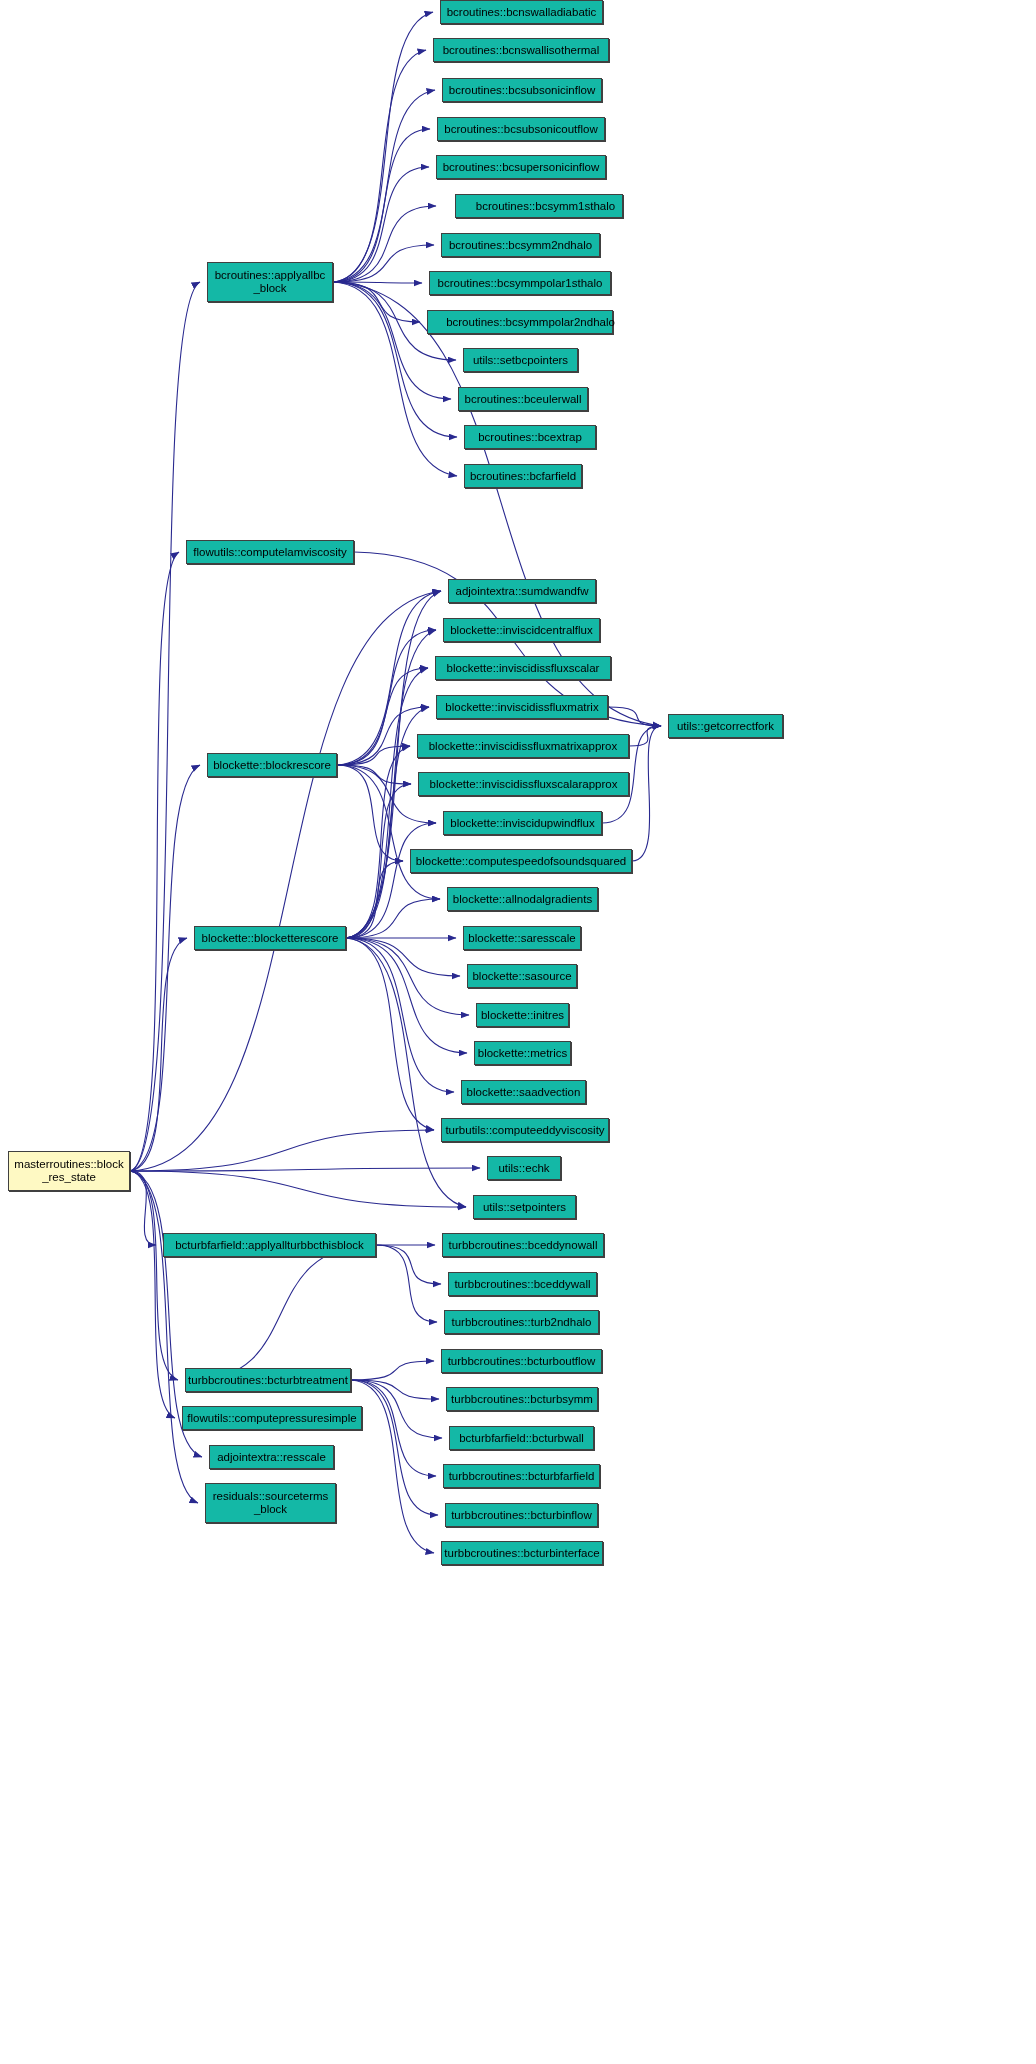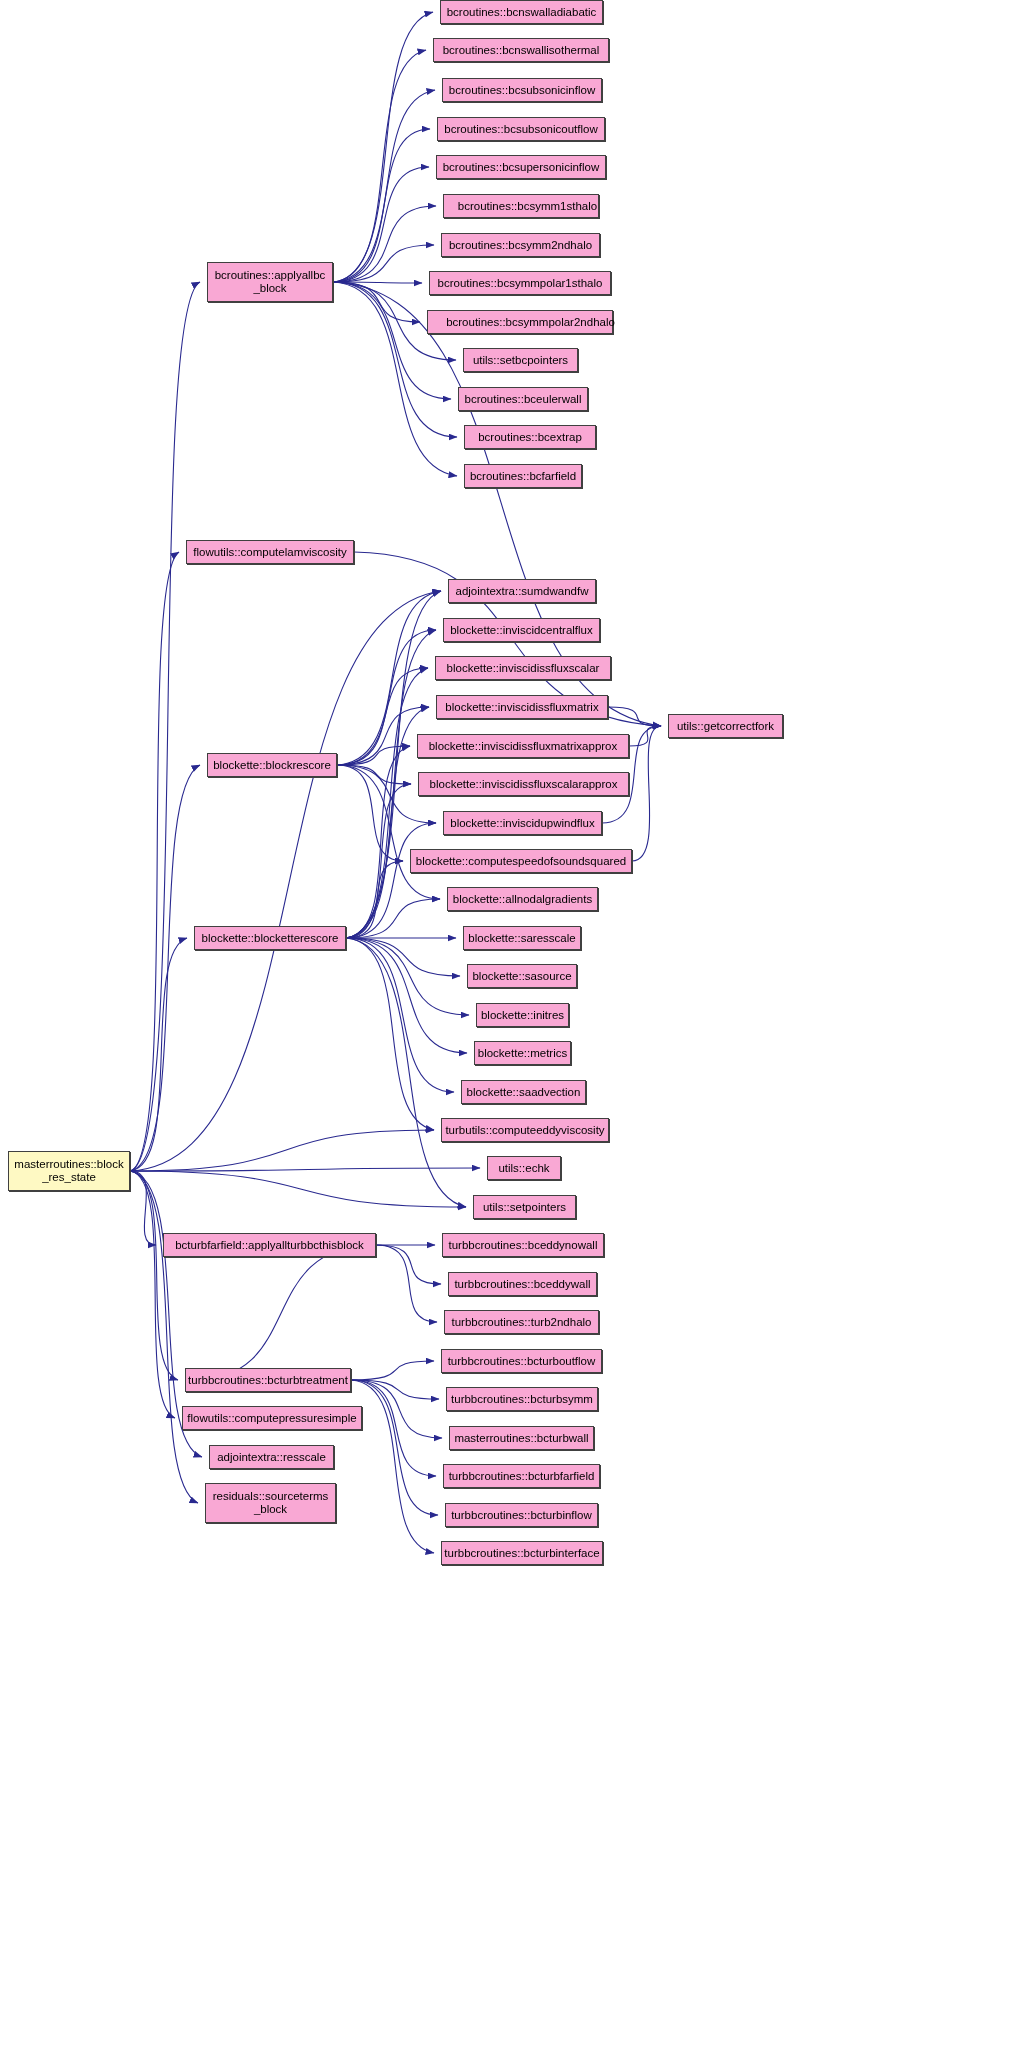--- a/index.html
+++ b/index.html
@@ -16,21 +16,21 @@
   }
   svg.edges {
     position: absolute; left: 0; top: 0;
     width: 1036px; height: 2064px;
     pointer-events: none;
   }
   .node {
     position: absolute;
     box-sizing: border-box;
     border: 1px solid #000000;
-    background: #f9a8d4;
+    background: #14b8a6;
     color: #000000;
     font-size: 11.5px;
     line-height: 1.12;
     display: flex;
     align-items: center;
     justify-content: center;
     text-align: center;
     white-space: pre-line;
     padding: 0 3px;
     z-index: 3;
@@ -122,21 +122,21 @@
   <div id="node-layer">
       <div class="node root" style="left: 8px; top: 1151px; width: 122px; height: 40px;">masterroutines::block
 _res_state</div>
       <div class="node thick" style="left: 207px; top: 262px; width: 126px; height: 40px;">bcroutines::applyallbc
 _block</div>
       <div class="node red thick" style="left: 440px; top: 0px; width: 163px; height: 24px;">bcroutines::bcnswalladiabatic</div>
       <div class="node red thick" style="left: 433px; top: 38px; width: 176px; height: 24px;">bcroutines::bcnswallisothermal</div>
       <div class="node red thick" style="left: 442px; top: 78px; width: 160px; height: 24px;">bcroutines::bcsubsonicinflow</div>
       <div class="node red thick" style="left: 437px; top: 117px; width: 168px; height: 24px;">bcroutines::bcsubsonicoutflow</div>
       <div class="node red thick" style="left: 436px; top: 155px; width: 170px; height: 24px;">bcroutines::bcsupersonicinflow</div>
-      <div class="node thick" style="left: 443px; top: 194px; width: 156px; height: 24px; padding-left: 16px;">bcroutines::bcsymm1sthalo</div>
+      <div class="node thick" style="left: 455px; top: 194px; width: 168px; height: 24px; padding-left: 16px;">bcroutines::bcsymm1sthalo</div>
       <div class="node thick" style="left: 441px; top: 233px; width: 159px; height: 24px;">bcroutines::bcsymm2ndhalo</div>
       <div class="node thick" style="left: 429px; top: 271px; width: 182px; height: 24px;">bcroutines::bcsymmpolar1sthalo</div>
       <div class="node thick" style="left: 427px; top: 310px; width: 186px; height: 24px; padding-left: 24px;">bcroutines::bcsymmpolar2ndhalo</div>
       <div class="node thick" style="left: 463px; top: 348px; width: 115px; height: 24px; text-align: center;">utils::setbcpointers</div>
       <div class="node red thick" style="left: 458px; top: 387px; width: 130px; height: 24px;">bcroutines::bceulerwall</div>
       <div class="node red thick" style="left: 464px; top: 425px; width: 132px; height: 24px;">bcroutines::bcextrap</div>
       <div class="node red thick" style="left: 464px; top: 464px; width: 118px; height: 24px;">bcroutines::bcfarfield</div>
       <div class="node thick" style="left: 186px; top: 540px; width: 168px; height: 24px;">flowutils::computelamviscosity</div>
       <div class="node thick" style="left: 668px; top: 714px; width: 115px; height: 24px;">utils::getcorrectfork</div>
       <div class="node thick" style="left: 448px; top: 579px; width: 148px; height: 24px;">adjointextra::sumdwandfw</div>
@@ -157,21 +157,21 @@
       <div class="node red thick" style="left: 194px; top: 926px; width: 152px; height: 24px;">blockette::blocketterescore</div>
       <div class="node red thick" style="left: 441px; top: 1118px; width: 168px; height: 24px;">turbutils::computeeddyviscosity</div>
       <div class="node thick" style="left: 487px; top: 1156px; width: 74px; height: 24px;">utils::echk</div>
       <div class="node thick" style="left: 473px; top: 1195px; width: 103px; height: 24px;">utils::setpointers</div>
       <div class="node thick" style="left: 163px; top: 1233px; width: 213px; height: 24px;">bcturbfarfield::applyallturbbcthisblock</div>
       <div class="node thick" style="left: 442px; top: 1233px; width: 162px; height: 24px;">turbbcroutines::bceddynowall</div>
       <div class="node thick" style="left: 448px; top: 1272px; width: 149px; height: 24px;">turbbcroutines::bceddywall</div>
       <div class="node thick" style="left: 444px; top: 1310px; width: 155px; height: 24px;">turbbcroutines::turb2ndhalo</div>
       <div class="node thick" style="left: 441px; top: 1349px; width: 161px; height: 24px;">turbbcroutines::bcturboutflow</div>
       <div class="node thick" style="left: 446px; top: 1387px; width: 152px; height: 24px;">turbbcroutines::bcturbsymm</div>
-      <div class="node thick" style="left: 449px; top: 1426px; width: 145px; height: 24px;">masterroutines::bcturbwall</div>
+      <div class="node thick" style="left: 449px; top: 1426px; width: 145px; height: 24px;">bcturbfarfield::bcturbwall</div>
       <div class="node thick" style="left: 443px; top: 1464px; width: 157px; height: 24px;">turbbcroutines::bcturbfarfield</div>
       <div class="node thick" style="left: 445px; top: 1503px; width: 153px; height: 24px;">turbbcroutines::bcturbinflow</div>
       <div class="node thick" style="left: 441px; top: 1541px; width: 162px; height: 24px;">turbbcroutines::bcturbinterface</div>
       <div class="node thick" style="left: 185px; top: 1368px; width: 166px; height: 24px;">turbbcroutines::bcturbtreatment</div>
       <div class="node thick" style="left: 182px; top: 1406px; width: 180px; height: 24px;">flowutils::computepressuresimple</div>
       <div class="node thick" style="left: 209px; top: 1445px; width: 125px; height: 24px;">adjointextra::resscale</div>
       <div class="node thick" style="left: 205px; top: 1483px; width: 131px; height: 40px;">residuals::sourceterms
 _block</div>
     </div>
 </div>

